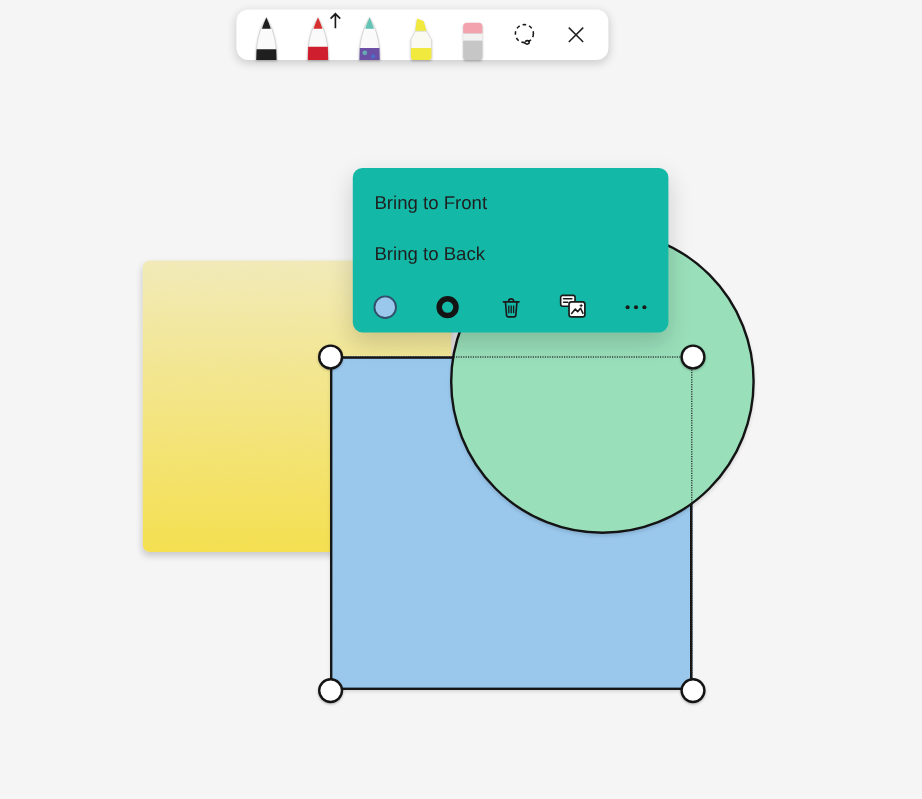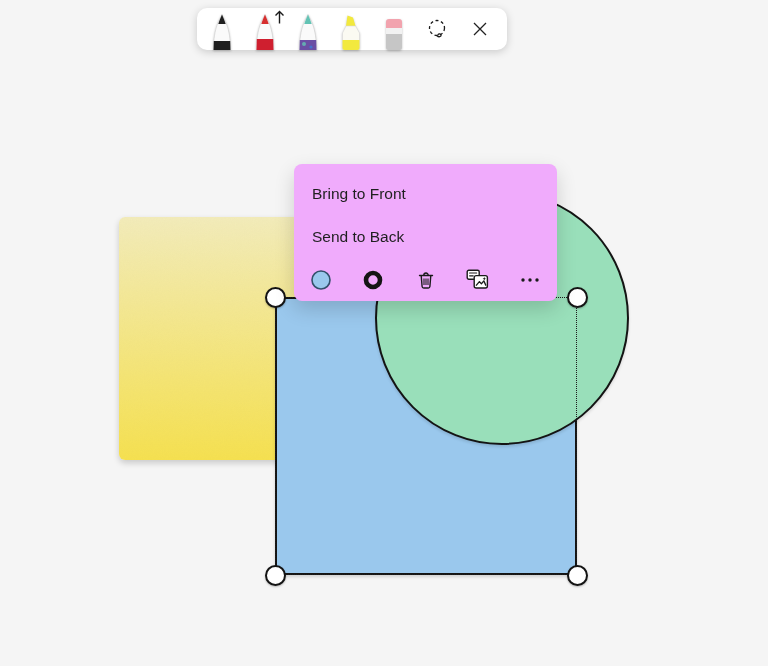--- a/index.html
+++ b/index.html
@@ -37,22 +37,22 @@
     background:#ffffff;border-radius:10px;z-index:10;
     box-shadow:0 2px 8px rgba(0,0,0,0.18);
     display:flex;align-items:flex-end;padding:0 14px 0 12px;box-sizing:border-box;gap:17px;}
   .tool-slot{position:relative;width:26px;height:42px;display:flex;align-items:flex-end;
     justify-content:center;cursor:pointer;}
   .tool-slot svg.pen{display:block;filter:drop-shadow(0 1px 1px rgba(0,0,0,0.25));}
   .raise-arrow{position:absolute;top:1px;right:-8px;}
   .icon-slot{width:26px;height:42px;display:flex;align-items:center;justify-content:center;cursor:pointer;}
 
   
-  .context-menu{position:absolute;left:294px;top:164px;width:263px;height:137px;
-    background:#f0abfc;border-radius:8px;z-index:11;
+  .context-menu{position:absolute;left:294px;top:140px;width:263px;height:137px;
+    background:#14b8a6;border-radius:8px;z-index:11;
     box-shadow:0 8px 20px rgba(0,0,0,0.16);padding-top:8px;box-sizing:border-box;}
   .menu-item{height:43px;line-height:43px;padding-left:18px;font-size:15.5px;color:#1f1f1f;cursor:pointer;}
   .menu-actions{height:43px;display:flex;align-items:center;justify-content:space-between;
     padding:0 15px;}
   .action-btn{width:24px;height:24px;display:flex;align-items:center;justify-content:center;cursor:pointer;}
 </style>
 </head>
 <body>
 
 <div class="stage" style="background: rgb(245, 245, 245);">
@@ -133,21 +133,21 @@
 
     <div class="icon-slot" title="Close">
       <svg width="20" height="20" viewBox="0 0 20 20">
         <path d="M4,4 L16,16 M16,4 L4,16" stroke="#222222" stroke-width="1.3" fill="none"></path>
       </svg>
     </div>
   </div>
 
   <div class="context-menu">
     <div class="menu-item">Bring to Front</div>
-    <div class="menu-item">Send to Back</div>
+    <div class="menu-item">Bring to Back</div>
 
     <div class="menu-actions">
 
       <div class="action-btn" title="Fill color">
         <svg width="22" height="22" viewBox="0 0 22 22">
           <circle cx="11" cy="11" r="9" stroke-width="1.6" fill="#9ac8ed" stroke="#33506b"></circle>
         </svg>
       </div>
 
       <div class="action-btn" title="Outline color">

